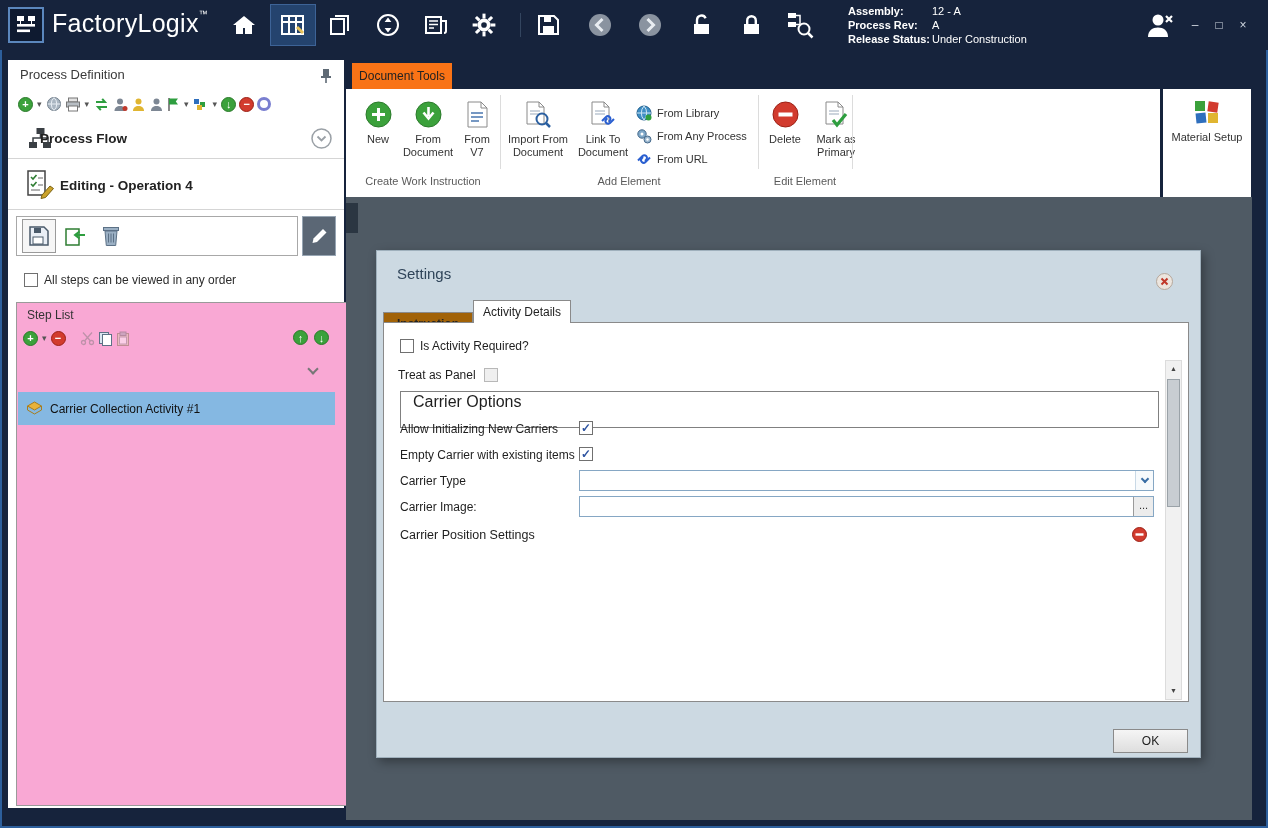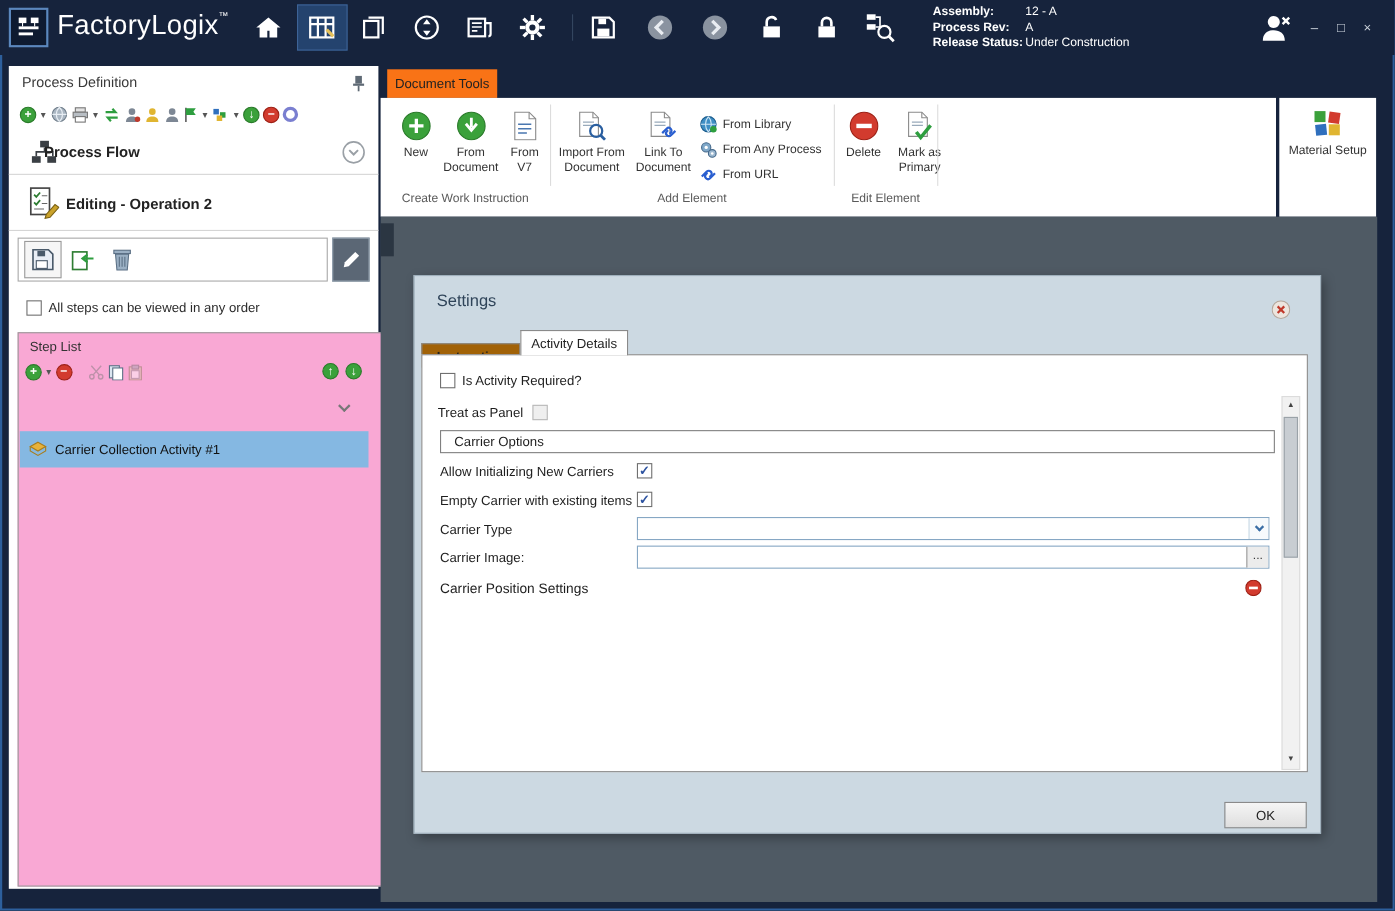--- a/index.html
+++ b/index.html
@@ -234,21 +234,21 @@
     </div>
     <div class="abs" style="left:0;top:98px;width:336px;height:1px;background:#d5d5d5"></div>
 
     <div class="abs" style="left:0;top:99px;width:336px;height:50px">
       <svg class="abs" style="left:18px;top:10px" width="28" height="30">
           <rect x="2" y="2" width="17" height="24" fill="#fff" stroke="#444" stroke-width="1.5"></rect>
           <path d="M5 8l2 2 3.5-4M5 15l2 2 3.5-4" stroke="#2e7d32" stroke-width="1.6" fill="none"></path>
           <path d="M12 9h5M12 16h5M5 21h9" stroke="#666"></path>
           <path d="M16 26l8-9 3.5 2.5-8 9-4.5 1z" fill="#caa22a" stroke="#7a6113"></path>
         </svg>
-      <span class="abs" style="left:52px;top:19px;font-size:13.5px;font-weight:bold;color:#222">Editing - Operation 2</span>
+      <span class="abs" style="left:52px;top:19px;font-size:13.5px;font-weight:bold;color:#222">Editing - Operation 4</span>
     </div>
     <div class="abs" style="left:0;top:149px;width:336px;height:1px;background:#d5d5d5"></div>
 
     <div class="abs" style="left:8px;top:156px;width:282px;height:40px;border:1px solid #a8a8a8">
       <div class="abs" style="left:5px;top:2px;width:34px;height:34px;border:1px solid #9a9a9a;background:#f6f6f6;display:flex;align-items:center;justify-content:center;cursor:pointer">
         <svg width="22" height="22">
             <path d="M2 2h14l4 4v14H2z" fill="#e9eef5" stroke="#4a5a6a" stroke-width="1.5"></path>
             <rect x="6" y="3" width="7" height="5" fill="#4a5a6a"></rect>
             <rect x="5" y="12" width="10" height="7" fill="#fff" stroke="#4a5a6a"></rect>
           </svg>
@@ -447,21 +447,21 @@
         <div class="abs" style="left:6px;top:61px;width:90px;height:22px;background:#a16207;border:1px solid #8a8a8a;border-bottom:none;font-size:12px;font-weight:bold;color:#222;display:flex;align-items:center;justify-content:center;cursor:pointer">Instruction</div>
         <div class="abs" style="left:96px;top:49px;width:98px;height:23px;background:#fff;border:1px solid #8a8a8a;border-bottom:none;font-size:12px;color:#222;display:flex;align-items:center;justify-content:center;z-index:2;cursor:pointer">Activity Details</div>
 
         <div class="abs" style="left:6px;top:71px;width:806px;height:380px;background:#fff;border:1px solid #8a8a8a">
           <span class="cb" style="left:16px;top:16px"></span>
           <span class="lbl12" style="left:36px;top:16px">Is Activity Required?</span>
 
           <span class="lbl12" style="left:14px;top:45px">Treat as Panel</span>
           <span class="cb dis" style="left:100px;top:45px"></span>
 
-          <div style="position:absolute;left:16px;top:68px;width:759px;height:21px;border:1px solid #808080;font-size:12px;color:#1e1e1e;line-height:19px;padding-left:12px">Carrier Options</div>
+          <div style="position:absolute;left:16px;top:68px;width:759px;height:37px;border:1px solid #808080;font-size:16px;color:#1e1e1e;line-height:19px;padding-left:12px">Carrier Options</div>
 
           <span class="lbl12" style="left:16px;top:99px">Allow Initializing New Carriers</span>
           <span class="cb" style="left:195px;top:98px"><span>✓</span></span>
 
           <span class="lbl12" style="left:16px;top:125px">Empty Carrier with existing items</span>
           <span class="cb" style="left:195px;top:124px"><span>✓</span></span>
 
           <span class="lbl12" style="left:16px;top:151px">Carrier Type</span>
           <div style="position:absolute;left:195px;top:147px;width:575px;height:21px;background:#fff;border:1px solid #86a7c4;cursor:pointer">
             <span style="position:absolute;right:0;top:0;bottom:0;width:18px;background:#f7fafc;border-left:1px solid #c9d9e6;display:flex;align-items:center;justify-content:center">

